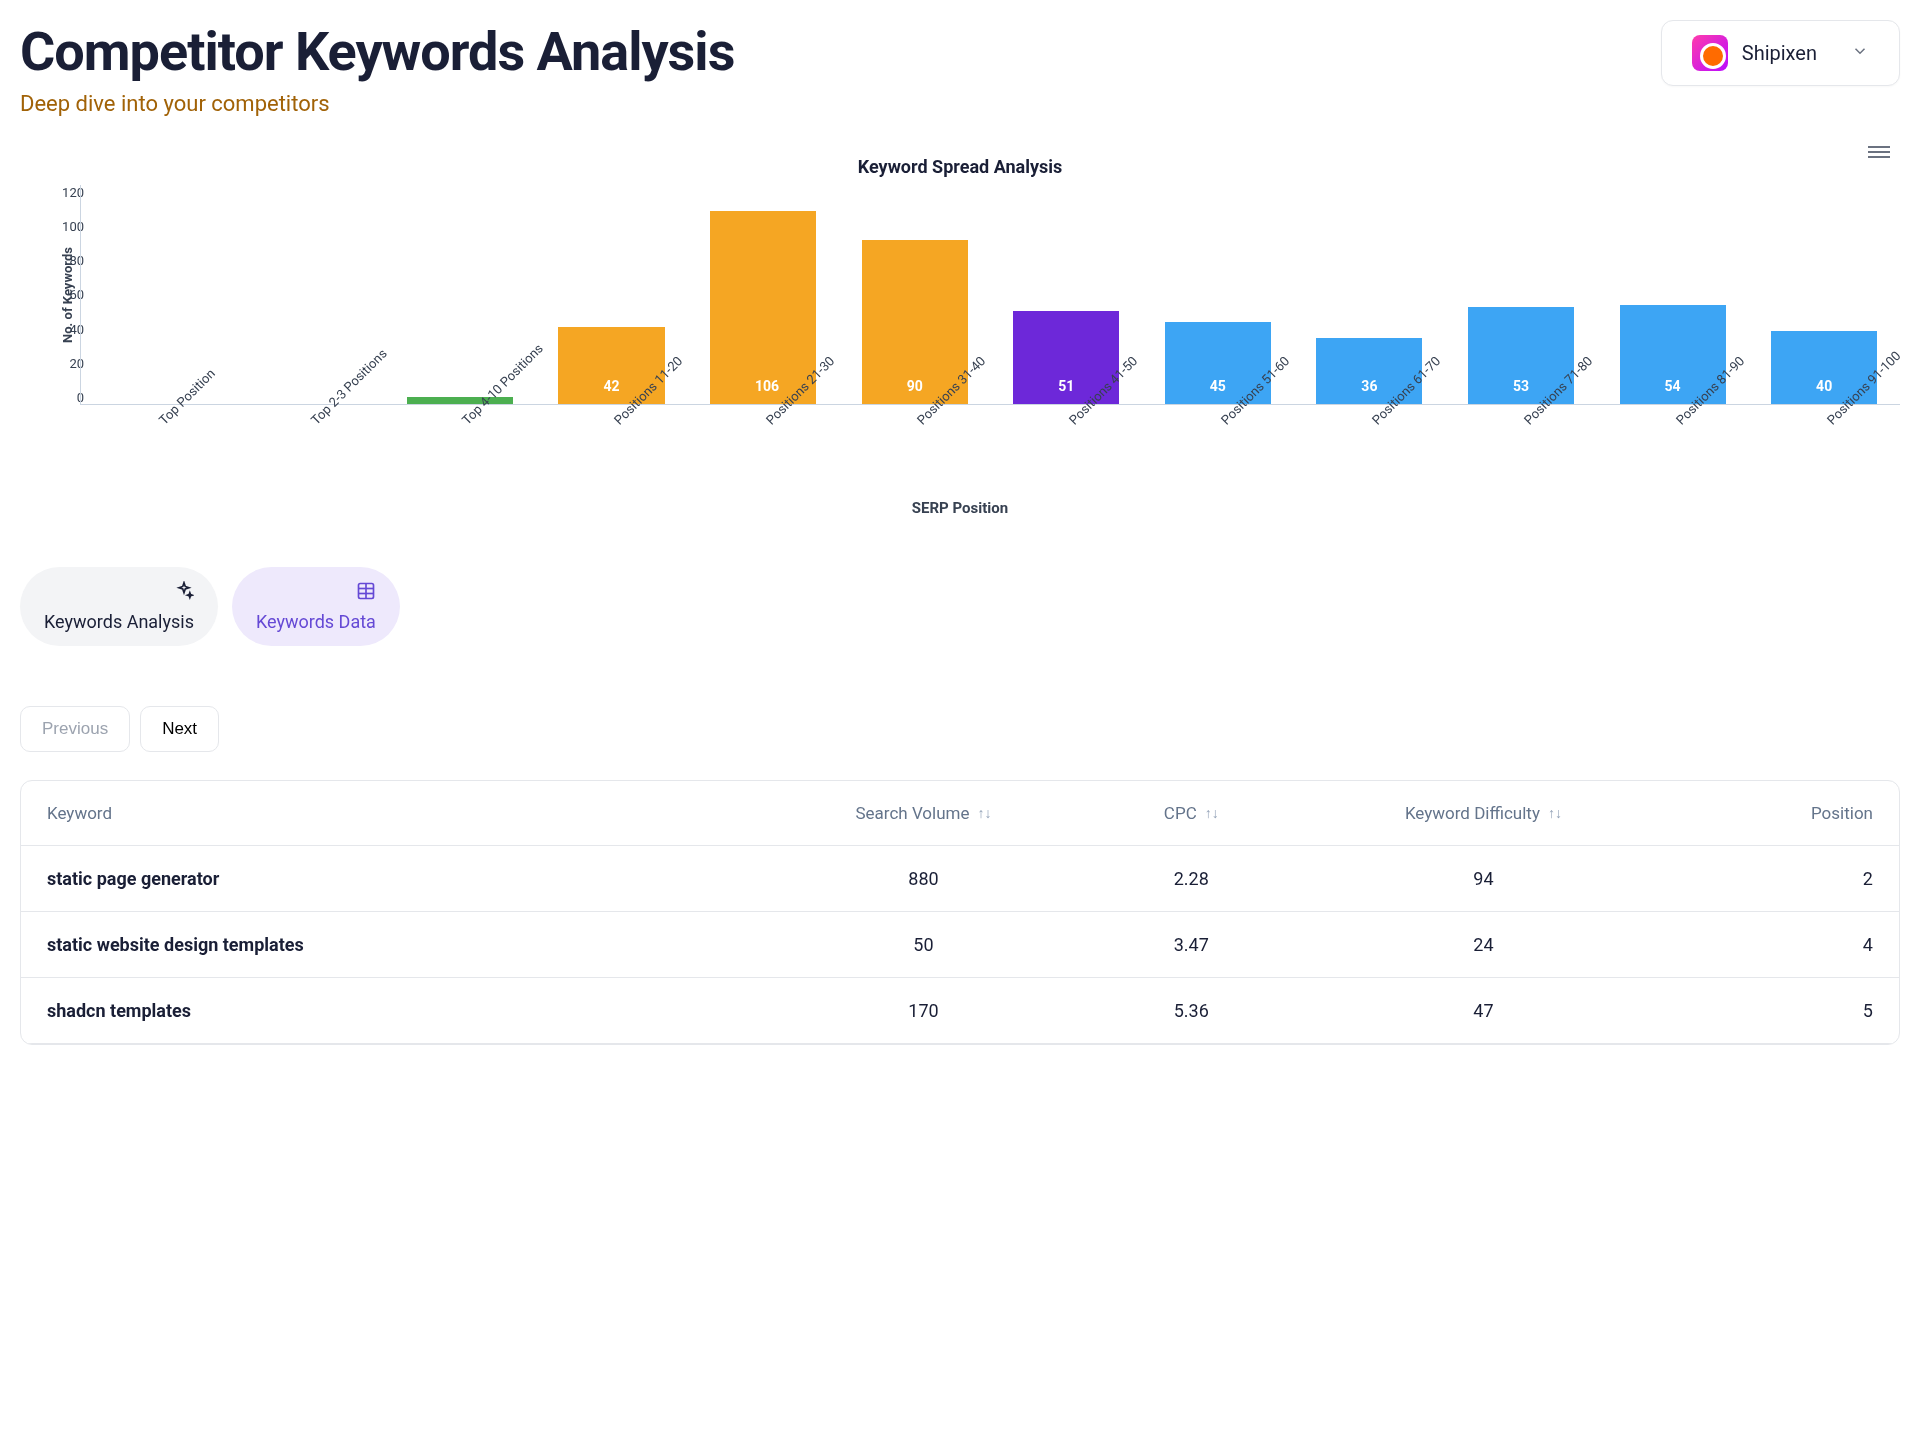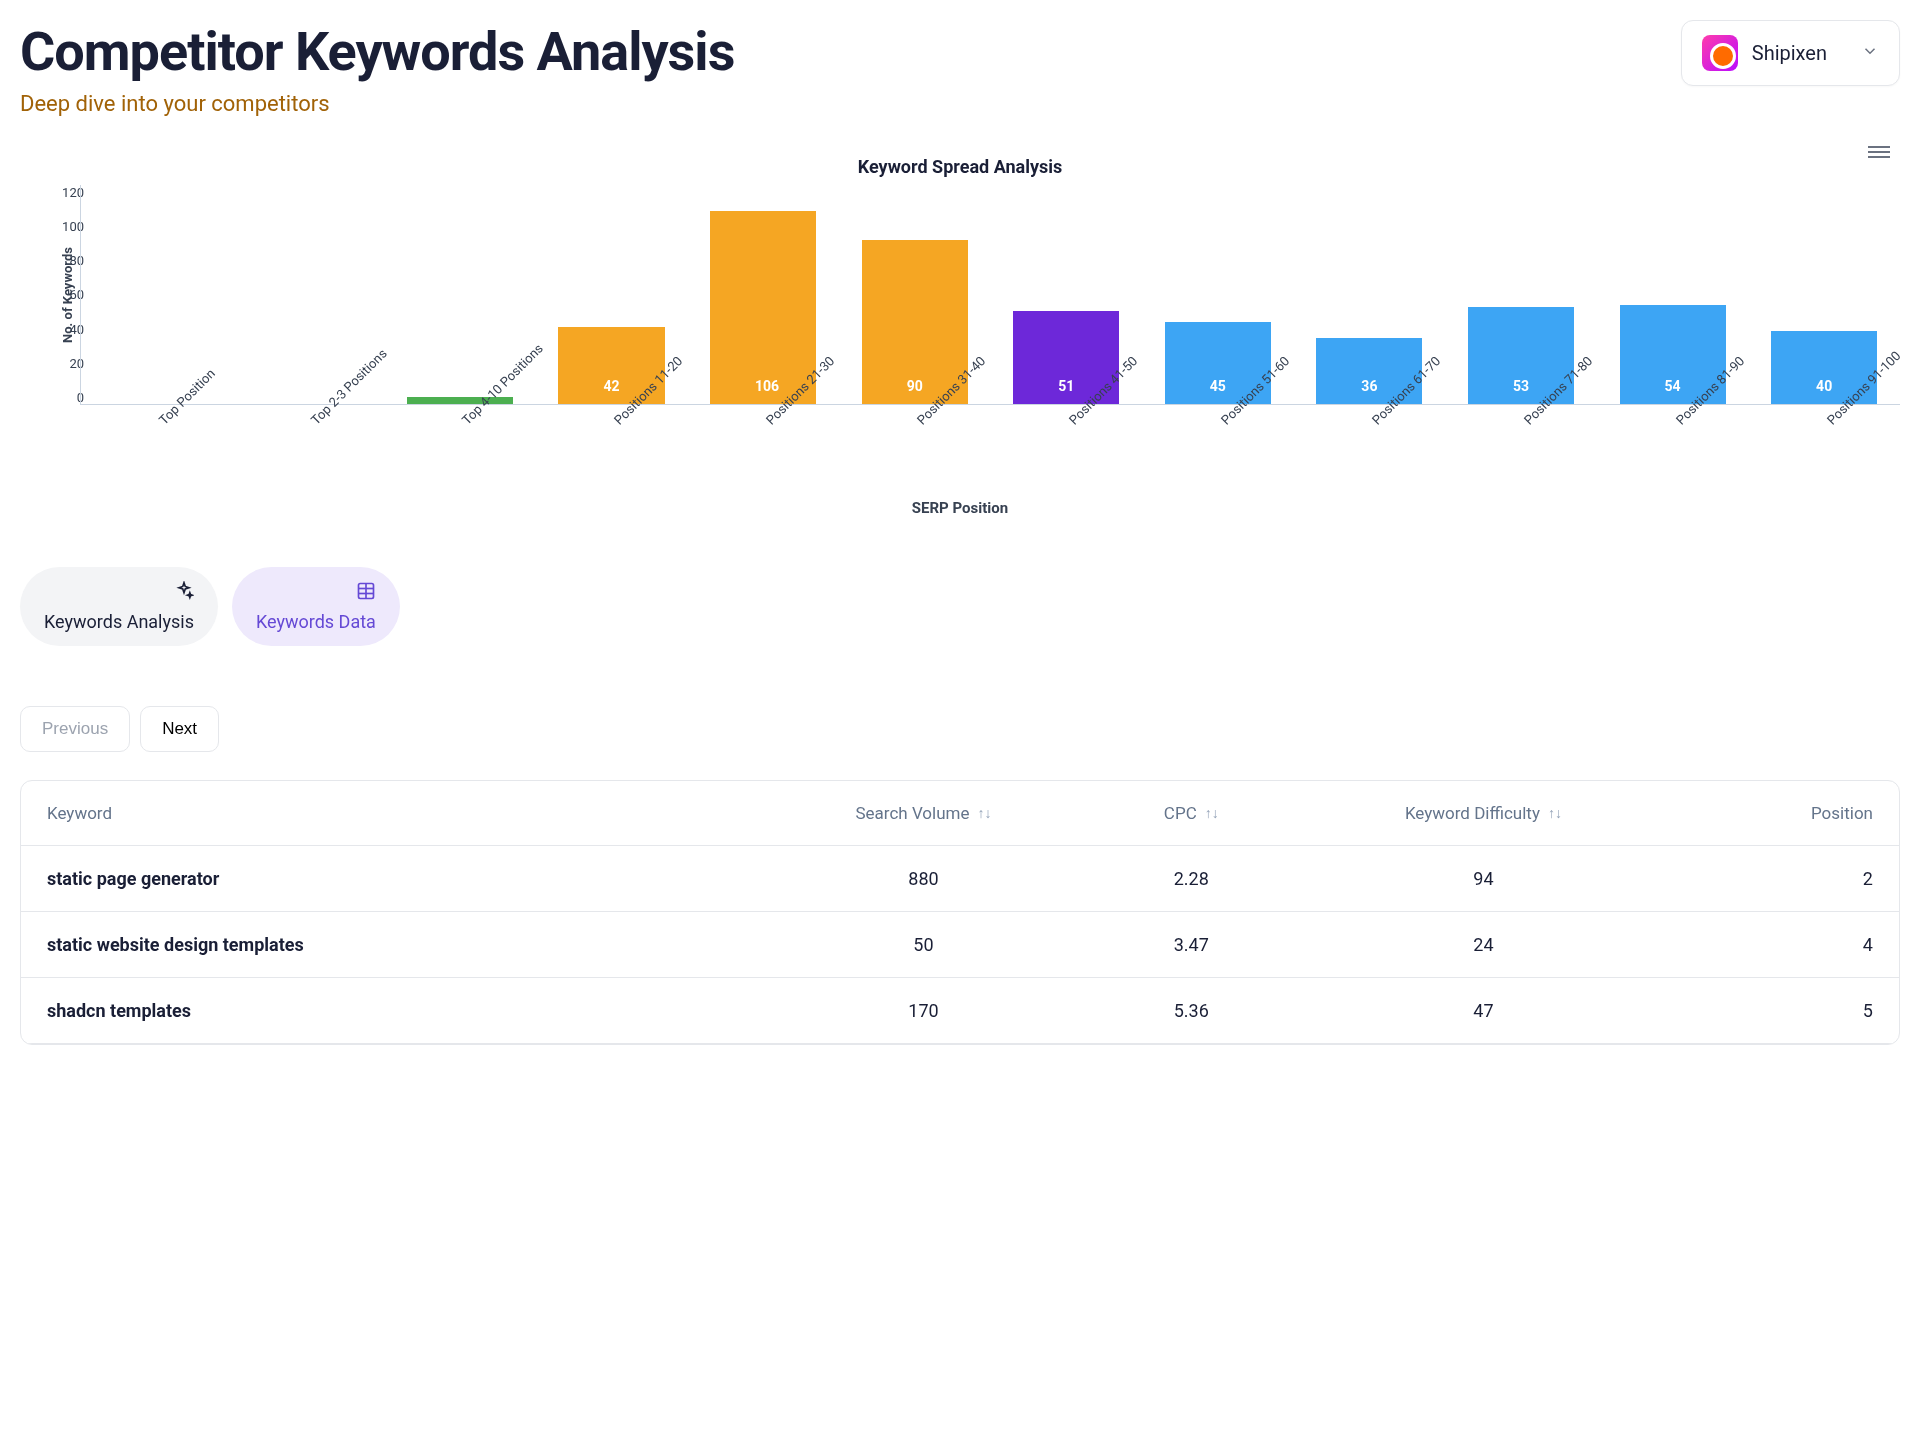--- a/index.html
+++ b/index.html
@@ -24,21 +24,21 @@
   }
   .title-block p {
     margin: 8px 0 0 0;
     font-size: 22px;
     color: #a16207;
   }
   .competitor-select {
     background: #fff;
     border: 1px solid #e5e7eb;
     border-radius: 12px;
-    padding: 14px 20px;
+    padding: 14px 30px;
     display: flex;
     align-items: center;
     gap: 14px;
     cursor: pointer;
     box-shadow: 0 1px 2px rgba(0,0,0,0.03);
   }
   .competitor-select .logo {
     width: 36px;
     height: 36px;
     border-radius: 8px;

